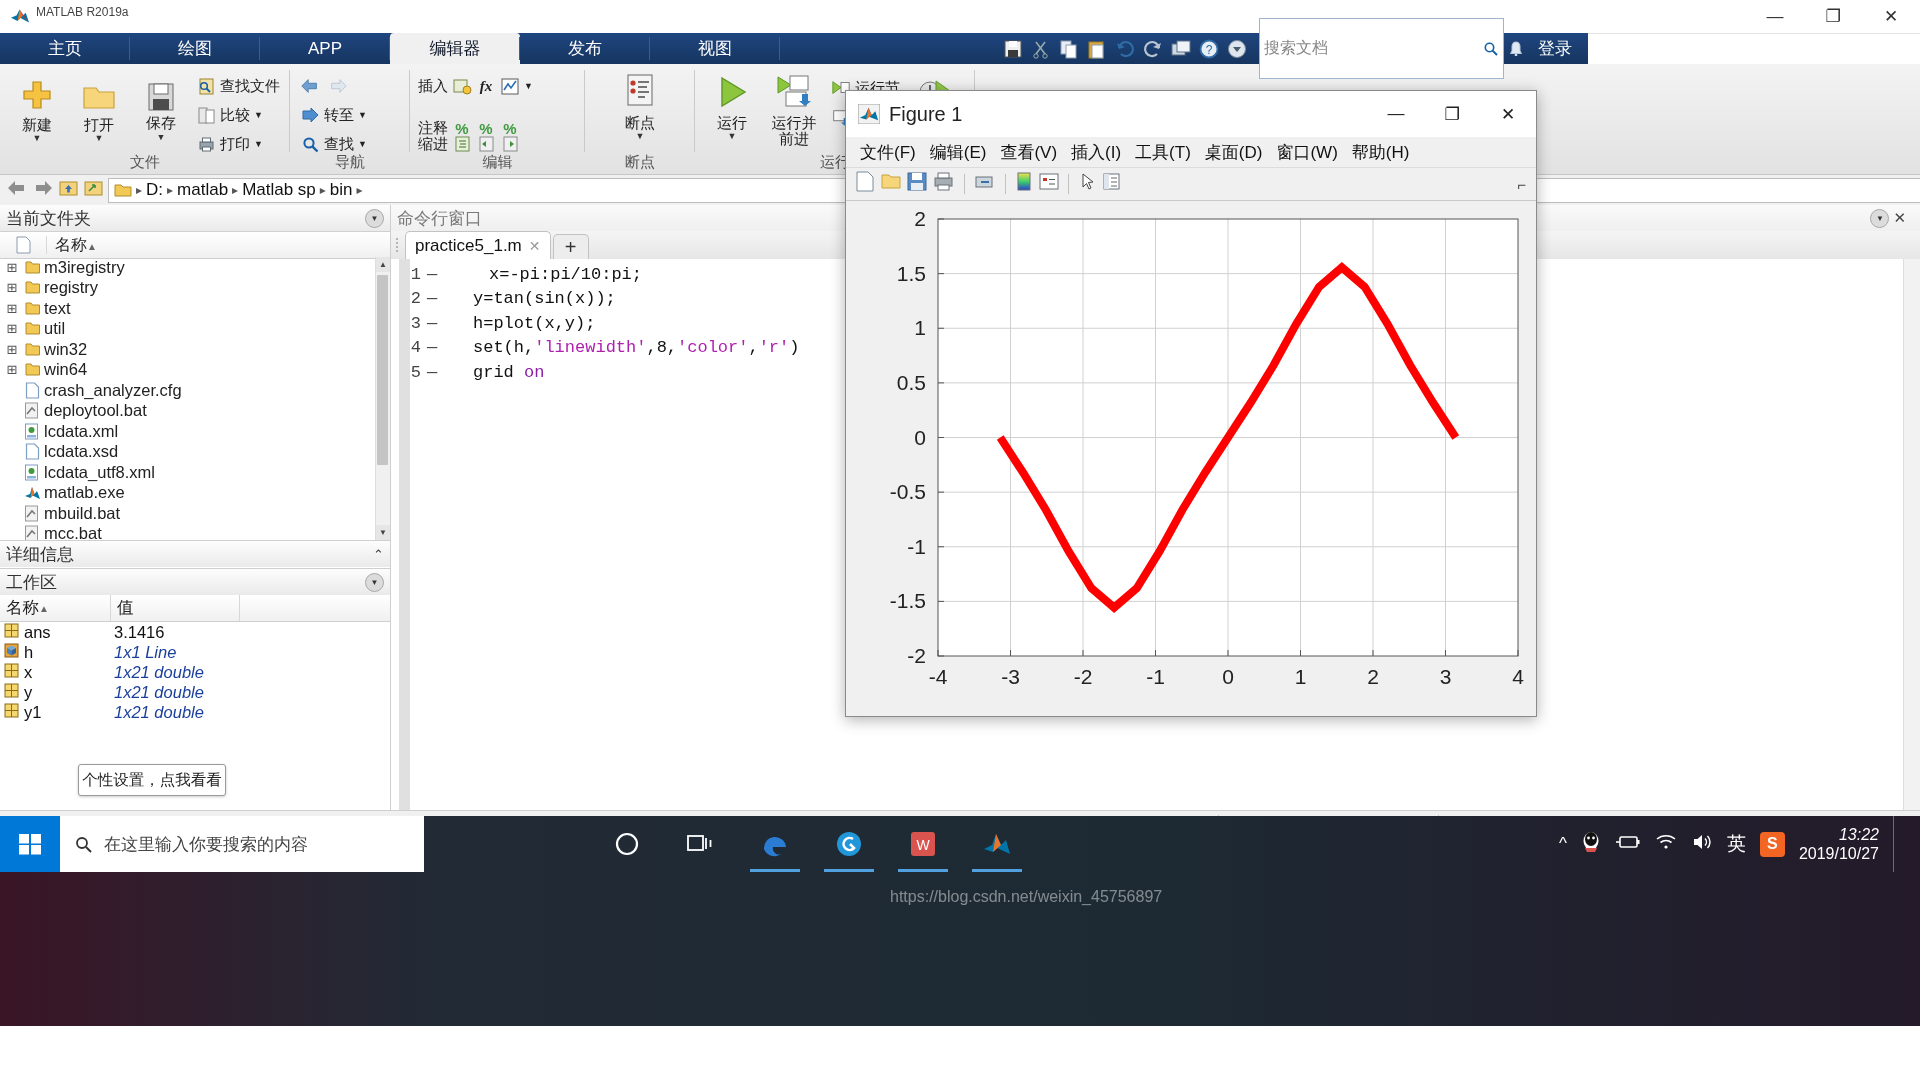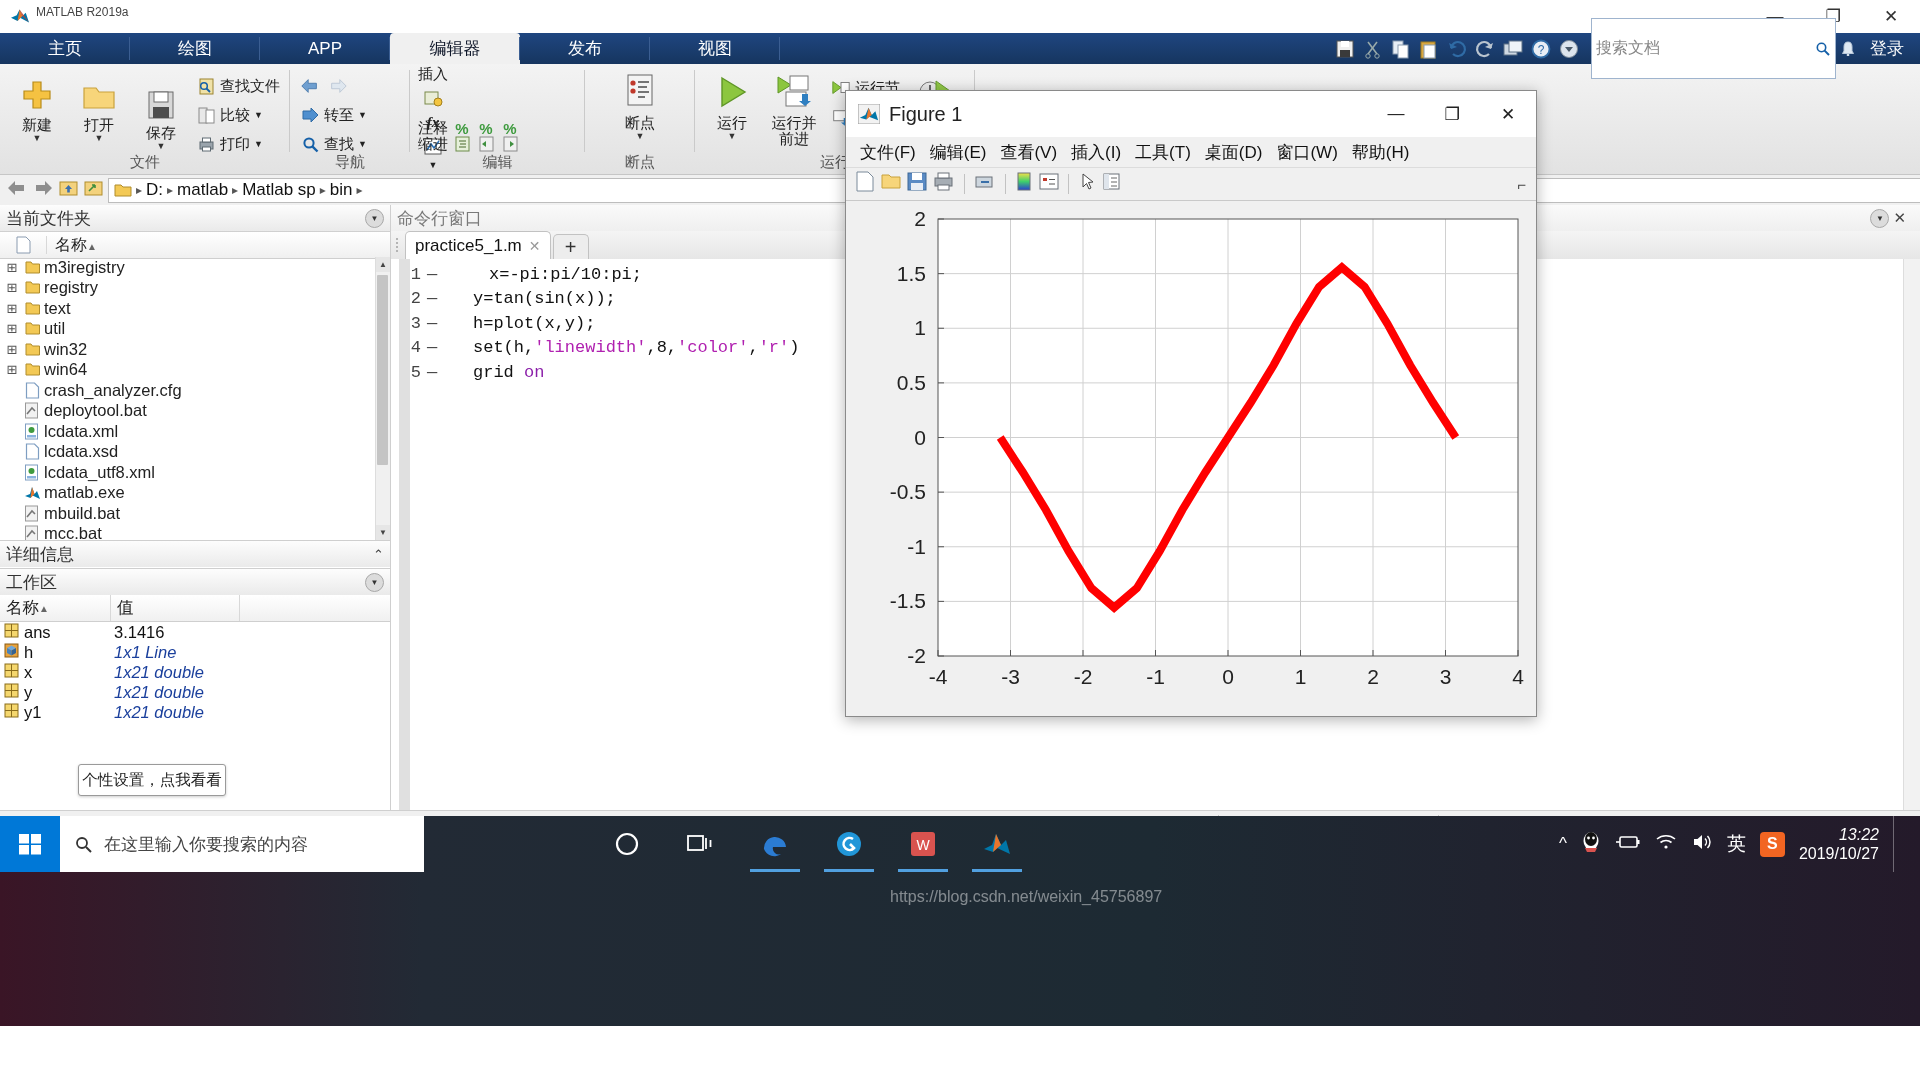--- a/index.html
+++ b/index.html
@@ -10,21 +10,21 @@
   
   .winbar{position:absolute;left:0;top:0;width:1920px;height:33px;background:#fff;
           border-bottom:1px solid #e4e4e4;}
   .winbar .title{position:absolute;left:36px;top:5px;font-size:12px;color:#444;}
   .ml-logo{position:absolute;left:10px;top:7px;width:20px;height:18px;}
   .wbtns{position:absolute;right:0;top:0;height:33px;display:flex;}
   .wbtn{width:58px;height:33px;display:flex;align-items:center;justify-content:center;
         font-size:17px;color:#333;}
 
   
-  .tabstrip{position:absolute;left:0;top:33px;width:1920px;height:31px;background:#1b3d6d;}
+  .tabstrip{position:absolute;left:0;top:33px;width:1588px;height:31px;background:#1b3d6d;}
   .tabstrip .gradl{position:absolute;inset:0;background:linear-gradient(180deg,#1f4680,#16355f);}
   .tabs{position:absolute;left:0;top:0;display:flex;z-index:2;}
   .tab{width:130px;height:31px;line-height:31px;text-align:center;color:#fff;font-size:17px;
        position:relative;}
   .tab.sep:after{content:"";position:absolute;right:0;top:4px;height:23px;width:1px;background:#3b5e92;}
   .tab.active{background:#f0f0f0;color:#0f172a;border-top-left-radius:4px;border-top-right-radius:4px;}
   .qat{position:absolute;right:0;top:0;height:31px;display:flex;align-items:center;
        gap:3px;padding-right:6px;z-index:3;}
   .qicon{width:26px;height:24px;display:flex;align-items:center;justify-content:center;}
   .searchbox{width:235px;height:23px;background:#fff;border:1px solid #9fb4ce;display:flex;
@@ -274,21 +274,21 @@
       </div>
       <div class="bigbtn" style="left:68px;top:8px;">
         <div class="ic">
           <svg width="38" height="34" viewBox="0 0 38 34">
             <path d="M4 8 h12 l3 4 h15 v16 h-30 z" fill="#f7d57a" stroke="#c9a23c" stroke-width="1.2"></path>
           </svg>
         </div>
         <div class="lb">打开</div>
         <div class="ar">▼</div>
       </div>
-      <div class="bigbtn" style="left:130px;top:16px;">
+      <div class="bigbtn" style="left:130px;top:8px;font-family:Liberation Mono, monospace;">
         <div class="ic">
           <svg width="34" height="34" viewBox="0 0 34 34">
             <rect x="5" y="4" width="24" height="26" fill="#d8d8d8" stroke="#6b6b6b"></rect>
             <rect x="10" y="4" width="14" height="10" fill="#fff" stroke="#6b6b6b"></rect>
             <rect x="9" y="19" width="16" height="11" fill="#4d4d4d"></rect>
           </svg>
         </div>
         <div class="lb">保存</div>
         <div class="ar">▼</div>
       </div>
@@ -358,21 +358,21 @@
             </svg>
         </span>
         <span>查找</span>
         <span style="font-size:9px;">▼</span>
       </div>
       <div class="glabel">导航</div>
       <div class="gsep"></div>
     </div>
 
     <div class="rgroup" style="left:410px;width:175px;">
-      <div class="smrow" style="left:8px;top:1px;flex-direction:column;">
+      <div class="smrow" style="left:8px;top:12px;">
         <span>插入</span>
         <span class="ic">
           <svg width="20" height="19" viewBox="0 0 20 19">
               <rect x="2" y="3" width="13" height="12" fill="#e9edd7" stroke="#7a8a4a"></rect>
               <circle cx="15" cy="13" r="4" fill="#f3c53f" stroke="#a4801c"></circle>
             </svg>
         </span>
         <span class="ic" style="font-style:italic;font-weight:bold;font-family:'Liberation Serif',serif;">fx</span>
         <span class="ic">
           <svg width="20" height="19" viewBox="0 0 20 19">

